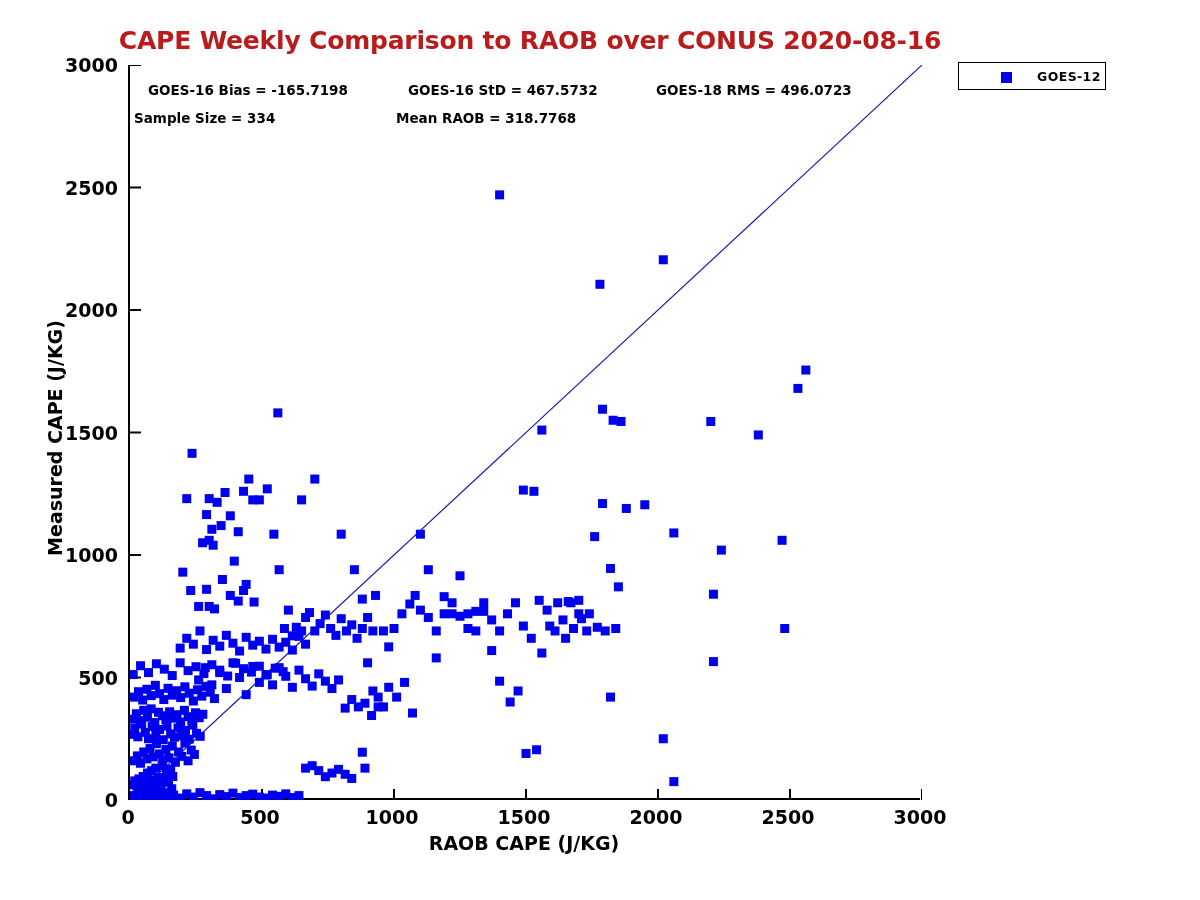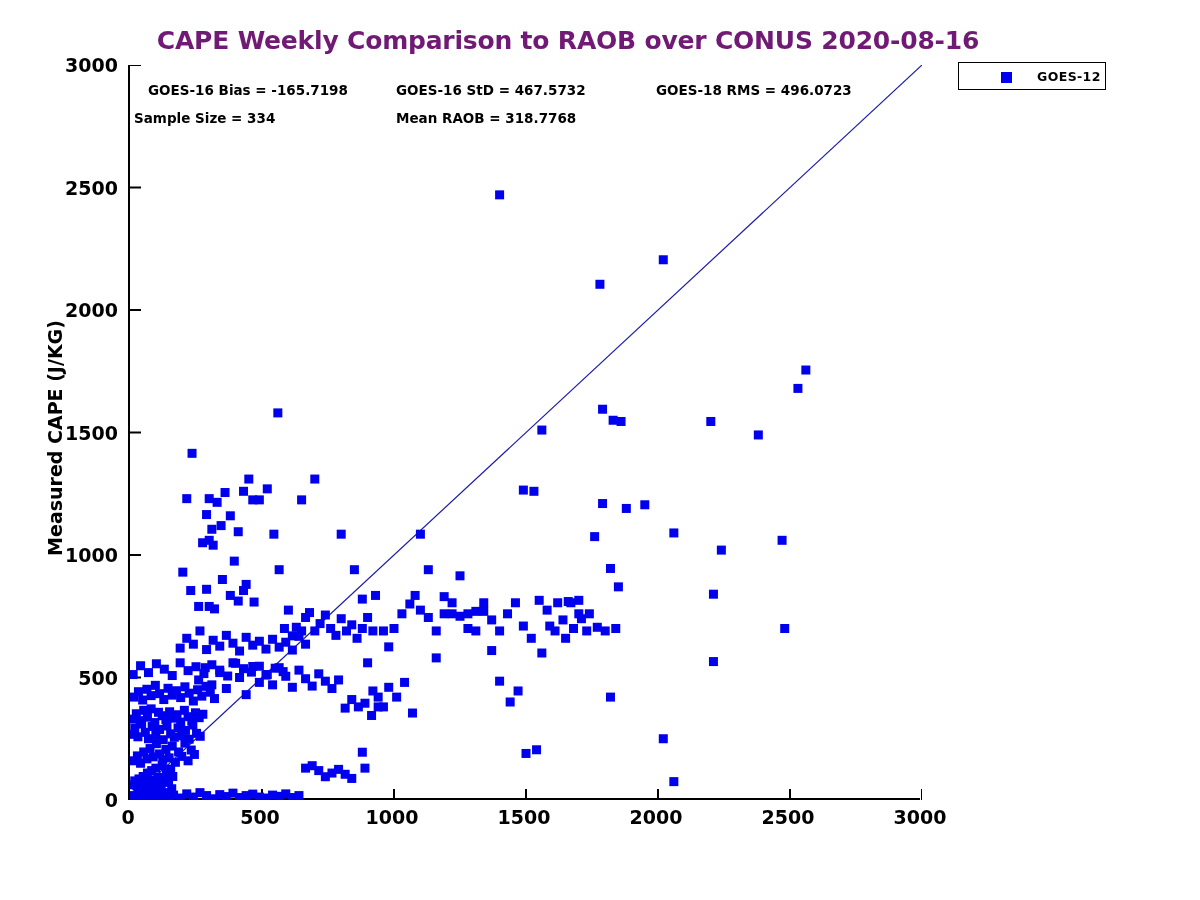--- a/index.html
+++ b/index.html
@@ -25,25 +25,24 @@
 
   
   #chart-title {
     position: absolute;
     left: 0;
     top: 26px;
     width: 1060px;
     text-align: center;
     font-size: 25px;
     font-weight: bold;
-    color: #701a75;
+    color: #b91c1c;
     font-family: "DejaVu Sans", sans-serif;
     letter-spacing: -0.2px;
     white-space: nowrap;
-    padding-left: 38px;
   }
 
   
   #plot-area {
     position: absolute;
     left: 128px;
     top: 65px;
     width: 792px;
     height: 735px;
     border-left: 2px solid #000000;
@@ -61,21 +60,21 @@
   
   .stat-text {
     position: absolute;
     font-size: 13.5px;
     font-weight: bold;
     color: #000000;
     white-space: nowrap;
     font-family: "DejaVu Sans", sans-serif;
   }
   #stat-bias   { left: 148px; top: 82px; }
-  #stat-std    { left: 396px; top: 82px; }
+  #stat-std    { left: 408px; top: 82px; }
   #stat-rms    { left: 656px; top: 82px; }
   #stat-n      { left: 134px; top: 110px; }
   #stat-mean   { left: 396px; top: 110px; }
 
   
   .ytick-label {
     position: absolute;
     right: 0;
     width: 110px;
     text-align: right;
@@ -615,20 +614,21 @@
   <div id="xtick-labels">
       <div class="xtick-label" style="left: 0px;">0</div>
       <div class="xtick-label" style="left: 132px;">500</div>
       <div class="xtick-label" style="left: 264px;">1000</div>
       <div class="xtick-label" style="left: 396px;">1500</div>
       <div class="xtick-label" style="left: 528px;">2000</div>
       <div class="xtick-label" style="left: 660px;">2500</div>
       <div class="xtick-label" style="left: 792px;">3000</div>
     </div>
 
+  <div id="xaxis-title">RAOB CAPE (J/KG)</div>
   <div id="yaxis-title">Measured CAPE (J/KG)</div>
 
   <div id="legend-box">
     <div id="legend-swatch"></div>
     <div id="legend-label">GOES-12</div>
   </div>
 
 </div>
 
 </body></html>

